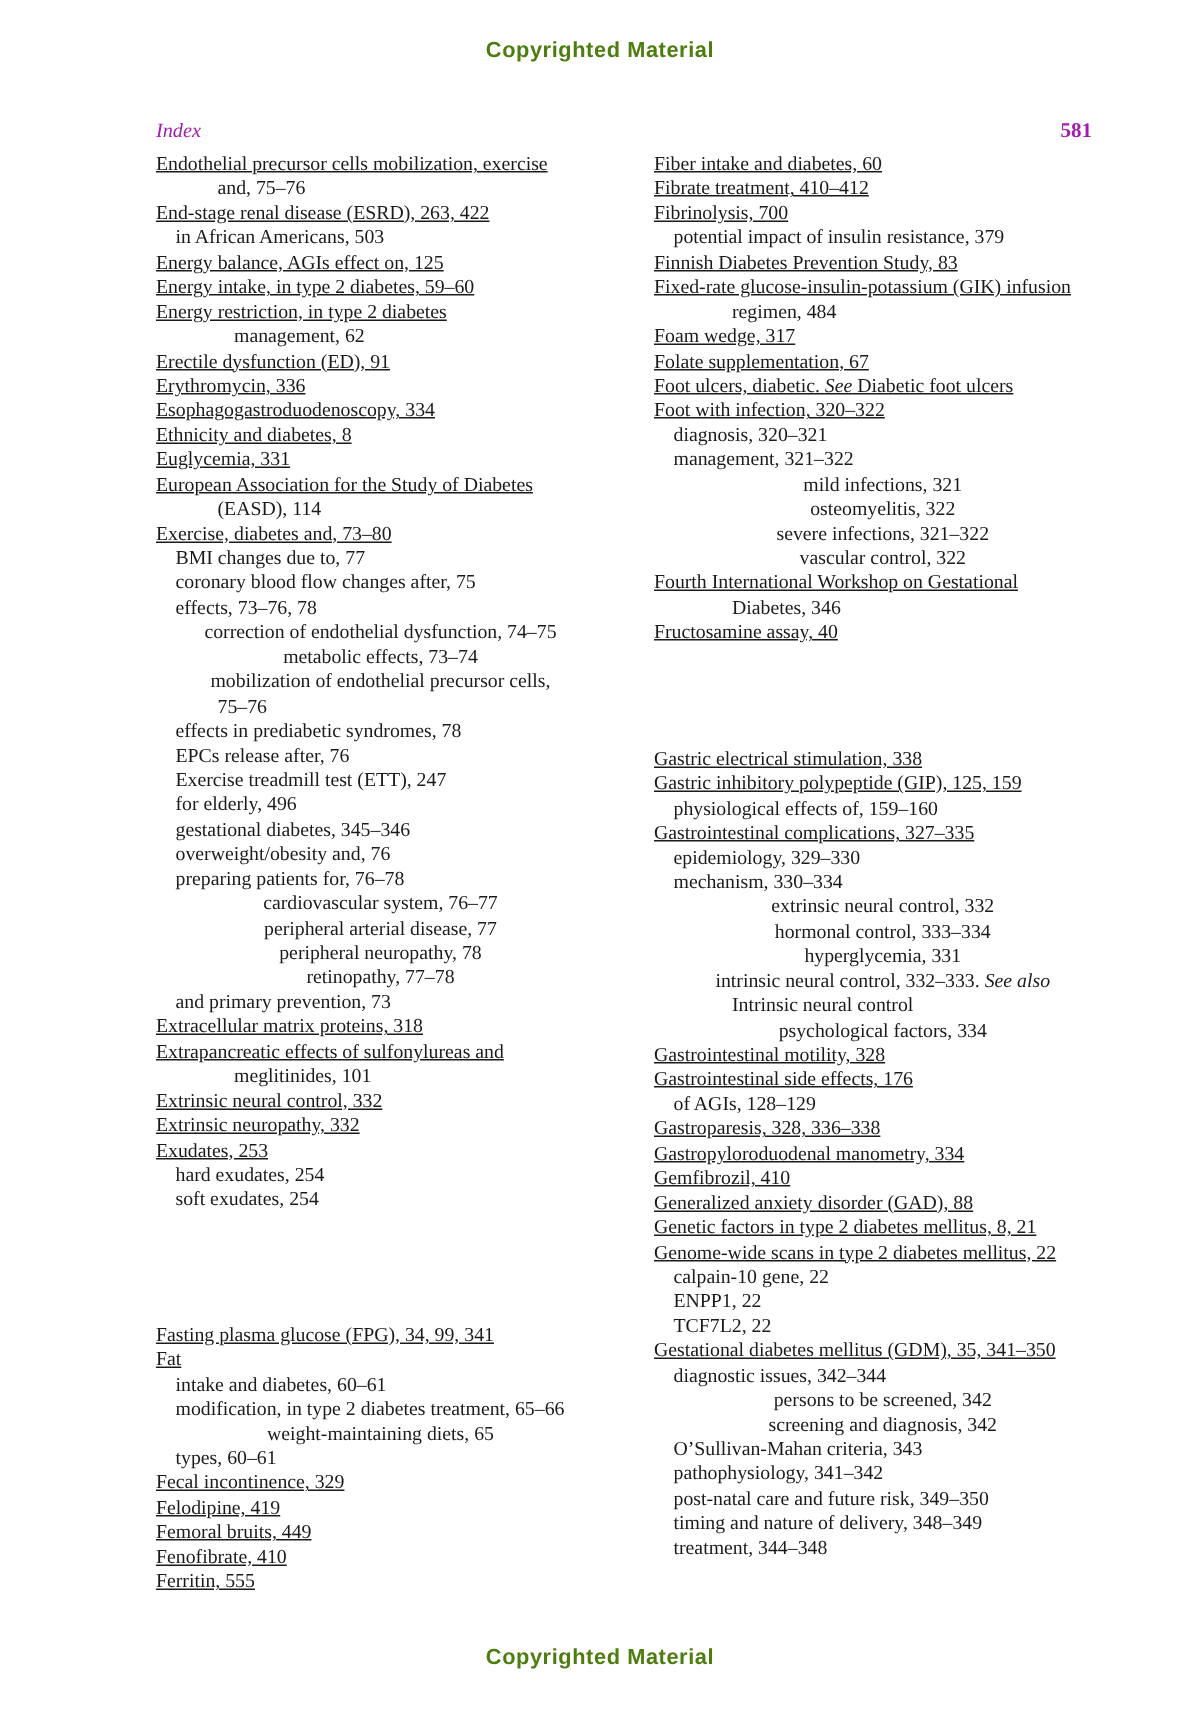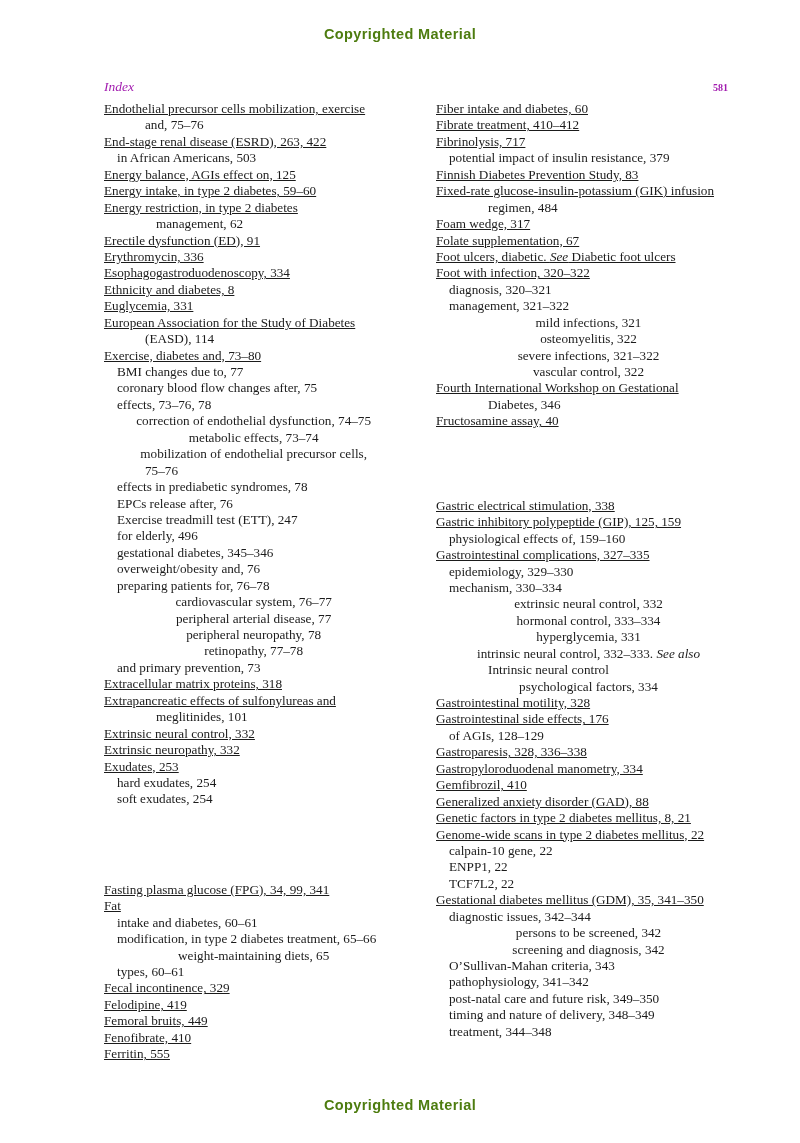--- a/index.html
+++ b/index.html
@@ -23,21 +23,21 @@
   .watermark.top { top: 26px; }
   .watermark.bottom { top: 1097px; }
   .header {
     position: absolute;
     top: 62px; left: 104px; width: 624px;
     display: flex; justify-content: space-between; align-items: baseline;
     color: #a21caf;
     margin-top: 17px;
   }
   .running-head { font-style: italic; font-size: 13.5px; }
-  .page-number { font-weight: bold; font-size: 10px; }
+  .page-number { font-weight: bold; font-size: 14px; }
   .column {
     position: absolute; top: 101px;
     font-size: 13.2px;
     line-height: 16.45px;
     color: #1b1b1b;
     white-space: nowrap;
   }
   .col-left  { left: 104px; }
   .col-right { left: 436px; }
   .line { height: 16.45px; }
@@ -113,21 +113,21 @@
       <div class="line indent-0"><span>Fecal incontinence, 329</span></div>
       <div class="line indent-0"><span>Felodipine, 419</span></div>
       <div class="line indent-0"><span>Femoral bruits, 449</span></div>
       <div class="line indent-0"><span>Fenofibrate, 410</span></div>
       <div class="line indent-0"><span>Ferritin, 555</span></div>
     </div>
 
   <div class="column col-right">
       <div class="line indent-0"><span>Fiber intake and diabetes, 60</span></div>
       <div class="line indent-0"><span>Fibrate treatment, 410–412</span></div>
-      <div class="line indent-0"><span>Fibrinolysis, 717</span></div>
+      <div class="line indent-0"><span>Fibrinolysis, 700</span></div>
       <div class="line indent-1"><span>potential impact of insulin resistance, 379</span></div>
       <div class="line indent-0"><span>Finnish Diabetes Prevention Study, 83</span></div>
       <div class="line indent-0"><span>Fixed-rate glucose-insulin-potassium (GIK) infusion</span></div>
       <div class="line indent-4"><span>regimen, 484</span></div>
       <div class="line indent-0"><span>Foam wedge, 317</span></div>
       <div class="line indent-0"><span>Folate supplementation, 67</span></div>
       <div class="line indent-0"><span>Foot ulcers, diabetic. </span><em>See</em><span> Diabetic foot ulcers</span></div>
       <div class="line indent-0"><span>Foot with infection, 320–322</span></div>
       <div class="line indent-1"><span>diagnosis, 320–321</span></div>
       <div class="line indent-1"><span>management, 321–322</span></div>

